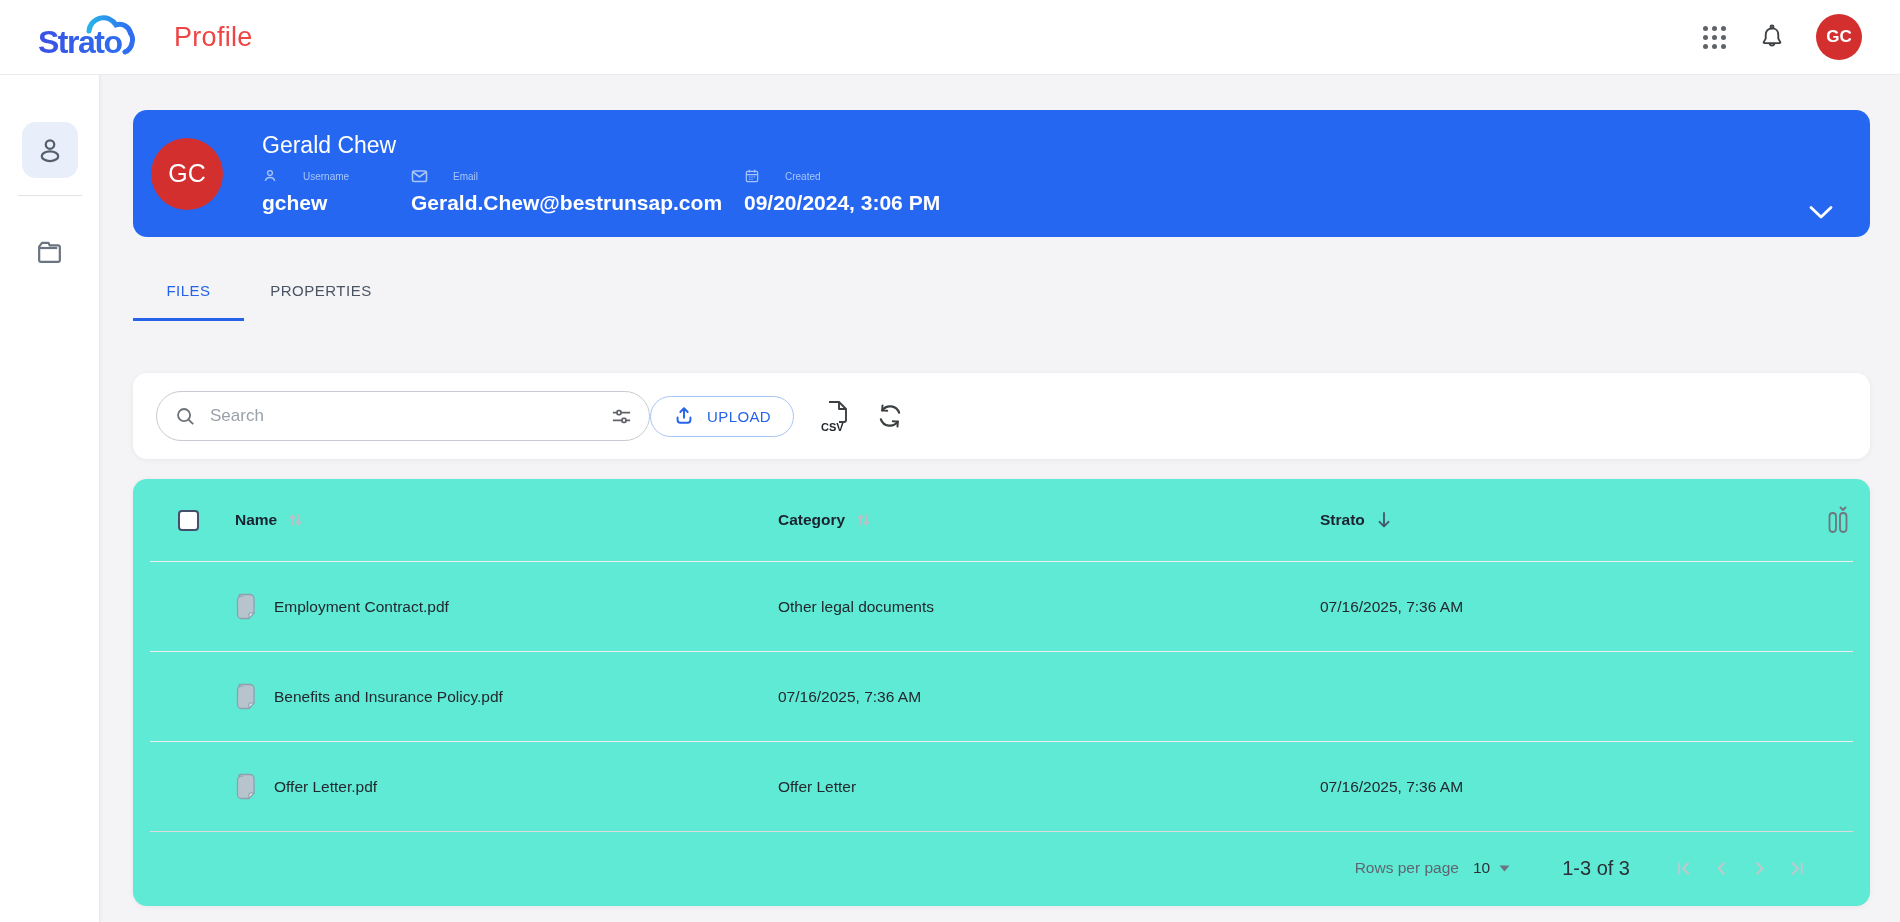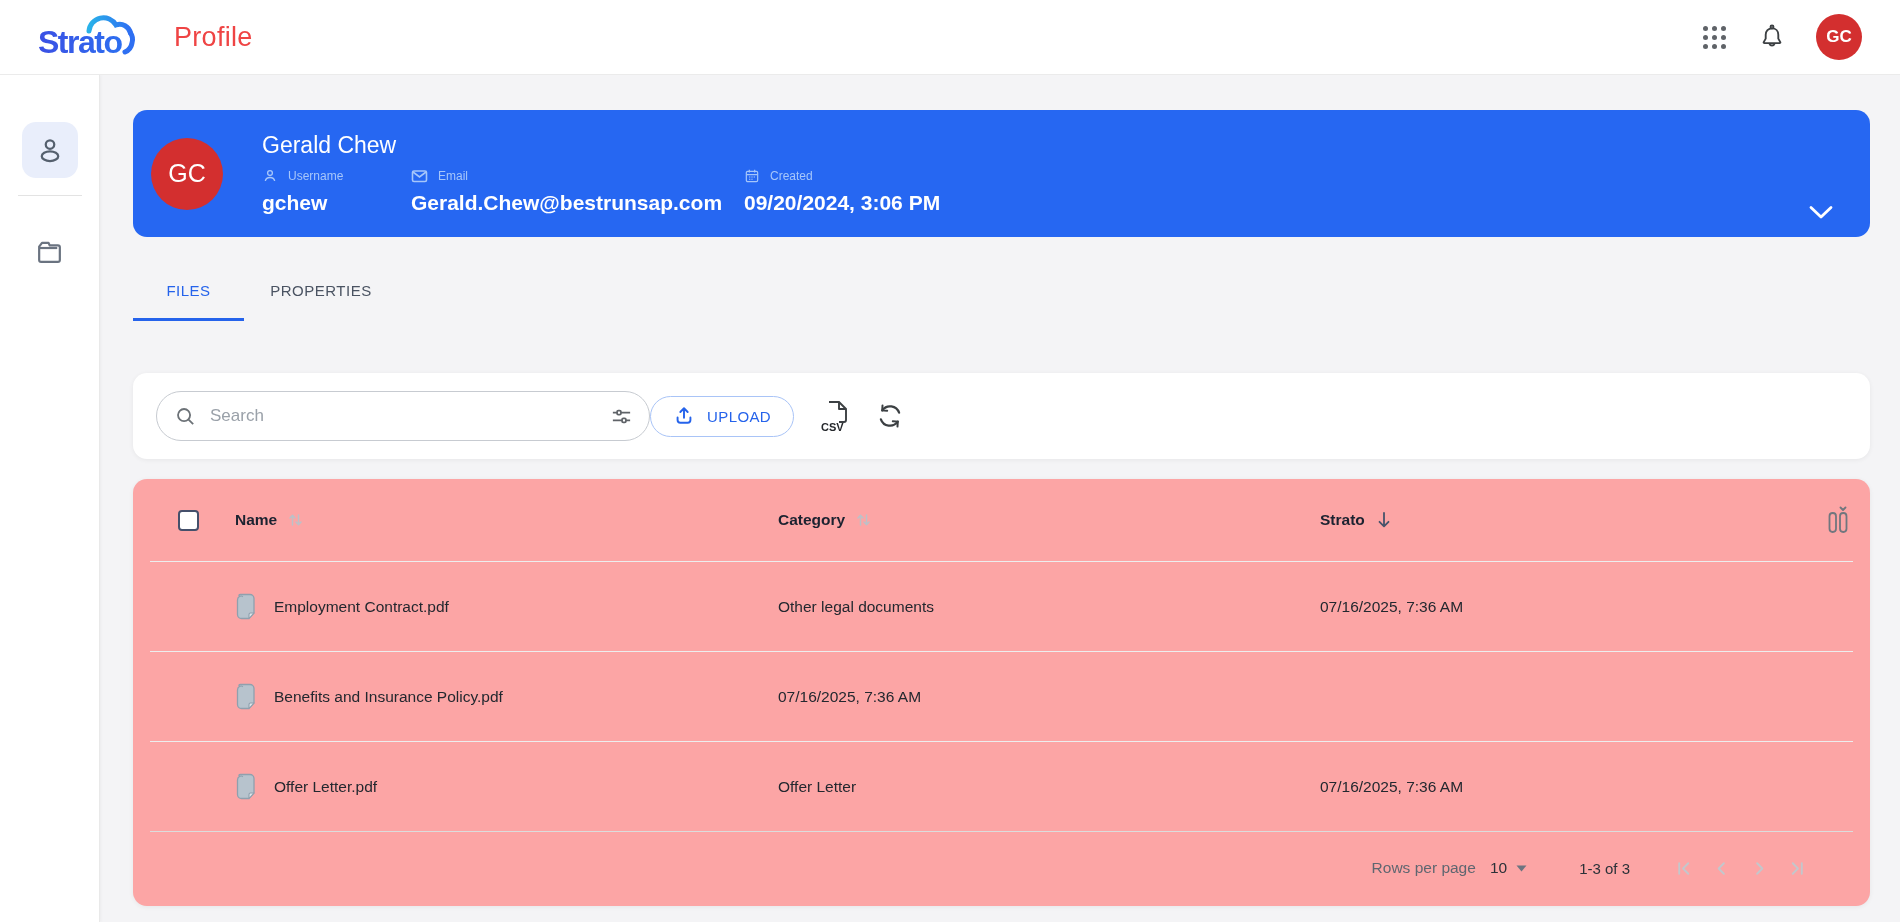--- a/index.html
+++ b/index.html
@@ -38,21 +38,21 @@
     display: flex; align-items: center; padding: 0 28px 0 18px; position: relative;
   }
   .avatar-lg {
     width: 72px; height: 72px; border-radius: 50%; background: #d32f2f; color: #fff;
     display: grid; place-items: center; font-size: 25px; font-weight: 500; margin-right: 39px; flex: none;
   }
   .banner-info { display: flex; flex-direction: column; }
   .banner-name { font-size: 23px; font-weight: 500; margin-bottom: 9px; }
   .banner-fields { display: flex; }
   .bfield { display: flex; flex-direction: column; }
-  .bfield .blabel { display: flex; align-items: center; gap: 10px; color: #a6c6fa; font-size: 12px; }
+  .bfield .blabel { display: flex; align-items: center; gap: 25px; color: #a6c6fa; font-size: 10px; }
   .bfield .bvalue { font-size: 21px; font-weight: 600; margin-top: 7px; color: #fff; }
   .f-username { width: 149px; }
   .f-email { width: 333px; }
   .f-lastlogin { width: 246px; }
   .banner-chevron { position: absolute; right: 36px; bottom: 14px; background: none; border: none; cursor: pointer; }
 
   
   .tabs { display: flex; margin-top: 45px; }
   .tab {
     background: none; border: none; cursor: pointer; font-size: 15px; letter-spacing: .5px;
@@ -78,21 +78,21 @@
   .search-box input::placeholder { color: #9aa1a9; }
   .toolbar-right { display: flex; align-items: center; gap: 26px; }
   .upload-btn {
     height: 41px; padding: 0 22px; border: 1.5px solid #a9c4f7; border-radius: 21px; background: #fff;
     color: #2563eb; font-size: 15px; font-weight: 500; letter-spacing: .4px;
     display: flex; align-items: center; gap: 12px; cursor: pointer; font-family: "Liberation Sans", sans-serif;
   }
 
   
   .table-card {
-    margin-top: 20px; background: #fca5a5; border-radius: 14px; box-shadow: 0 1px 5px rgba(0,0,0,.06);
+    margin-top: 20px; background: #5eead4; border-radius: 14px; box-shadow: 0 1px 5px rgba(0,0,0,.06);
     height: 427px; overflow: hidden;
   }
   .trow {
     display: grid; grid-template-columns: 85px 543px 542px 1fr 44px;
     align-items: center; height: 90px; margin: 0 17px; border-top: 1px solid #ededee;
   }
   .trow.thead { height: 82px; border-top: none; }
   .cell-check { padding-left: 28px; }
   .checkbox { width: 21px; height: 21px; border: 2px solid #44506b; border-radius: 4px; background: #fff; cursor: pointer; display: block; }
   .hcell { display: flex; align-items: center; gap: 11px; font-size: 15.5px; font-weight: bold; color: #1b2230; }
@@ -100,21 +100,21 @@
   .cell-text { font-size: 15.5px; color: #23282f; }
   .cell-colicon { justify-self: end; padding-right: 2px; }
 
   
   .pagination {
     height: 73px; margin: 0 17px; border-top: 1px solid #dcdcdc;
     display: flex; align-items: center; justify-content: flex-end; padding-right: 46px;
   }
   .rpp-label { color: #5f6670; font-size: 15.5px; }
   .rpp-select { display: flex; align-items: center; gap: 9px; margin-left: 14px; background: none; border: none; cursor: pointer; font-size: 15.5px; color: #2b3138; font-family: "Liberation Sans", sans-serif; }
-  .range-label { margin-left: 52px; font-size: 15px; color: #2b3138; }
+  .range-label { margin-left: 52px; font-size: 20px; color: #2b3138; }
   .pg-nav { display: flex; align-items: center; gap: 19px; margin-left: 44px; }
   .pg-btn { background: none; border: none; cursor: default; color: #c3c7cc; display: grid; place-items: center; }
 </style>
 </head>
 <body>
 
 <header class="app-header">
   <div class="logo-wrap">
     <svg width="112" height="52" viewBox="0 0 112 52">
       <defs>

